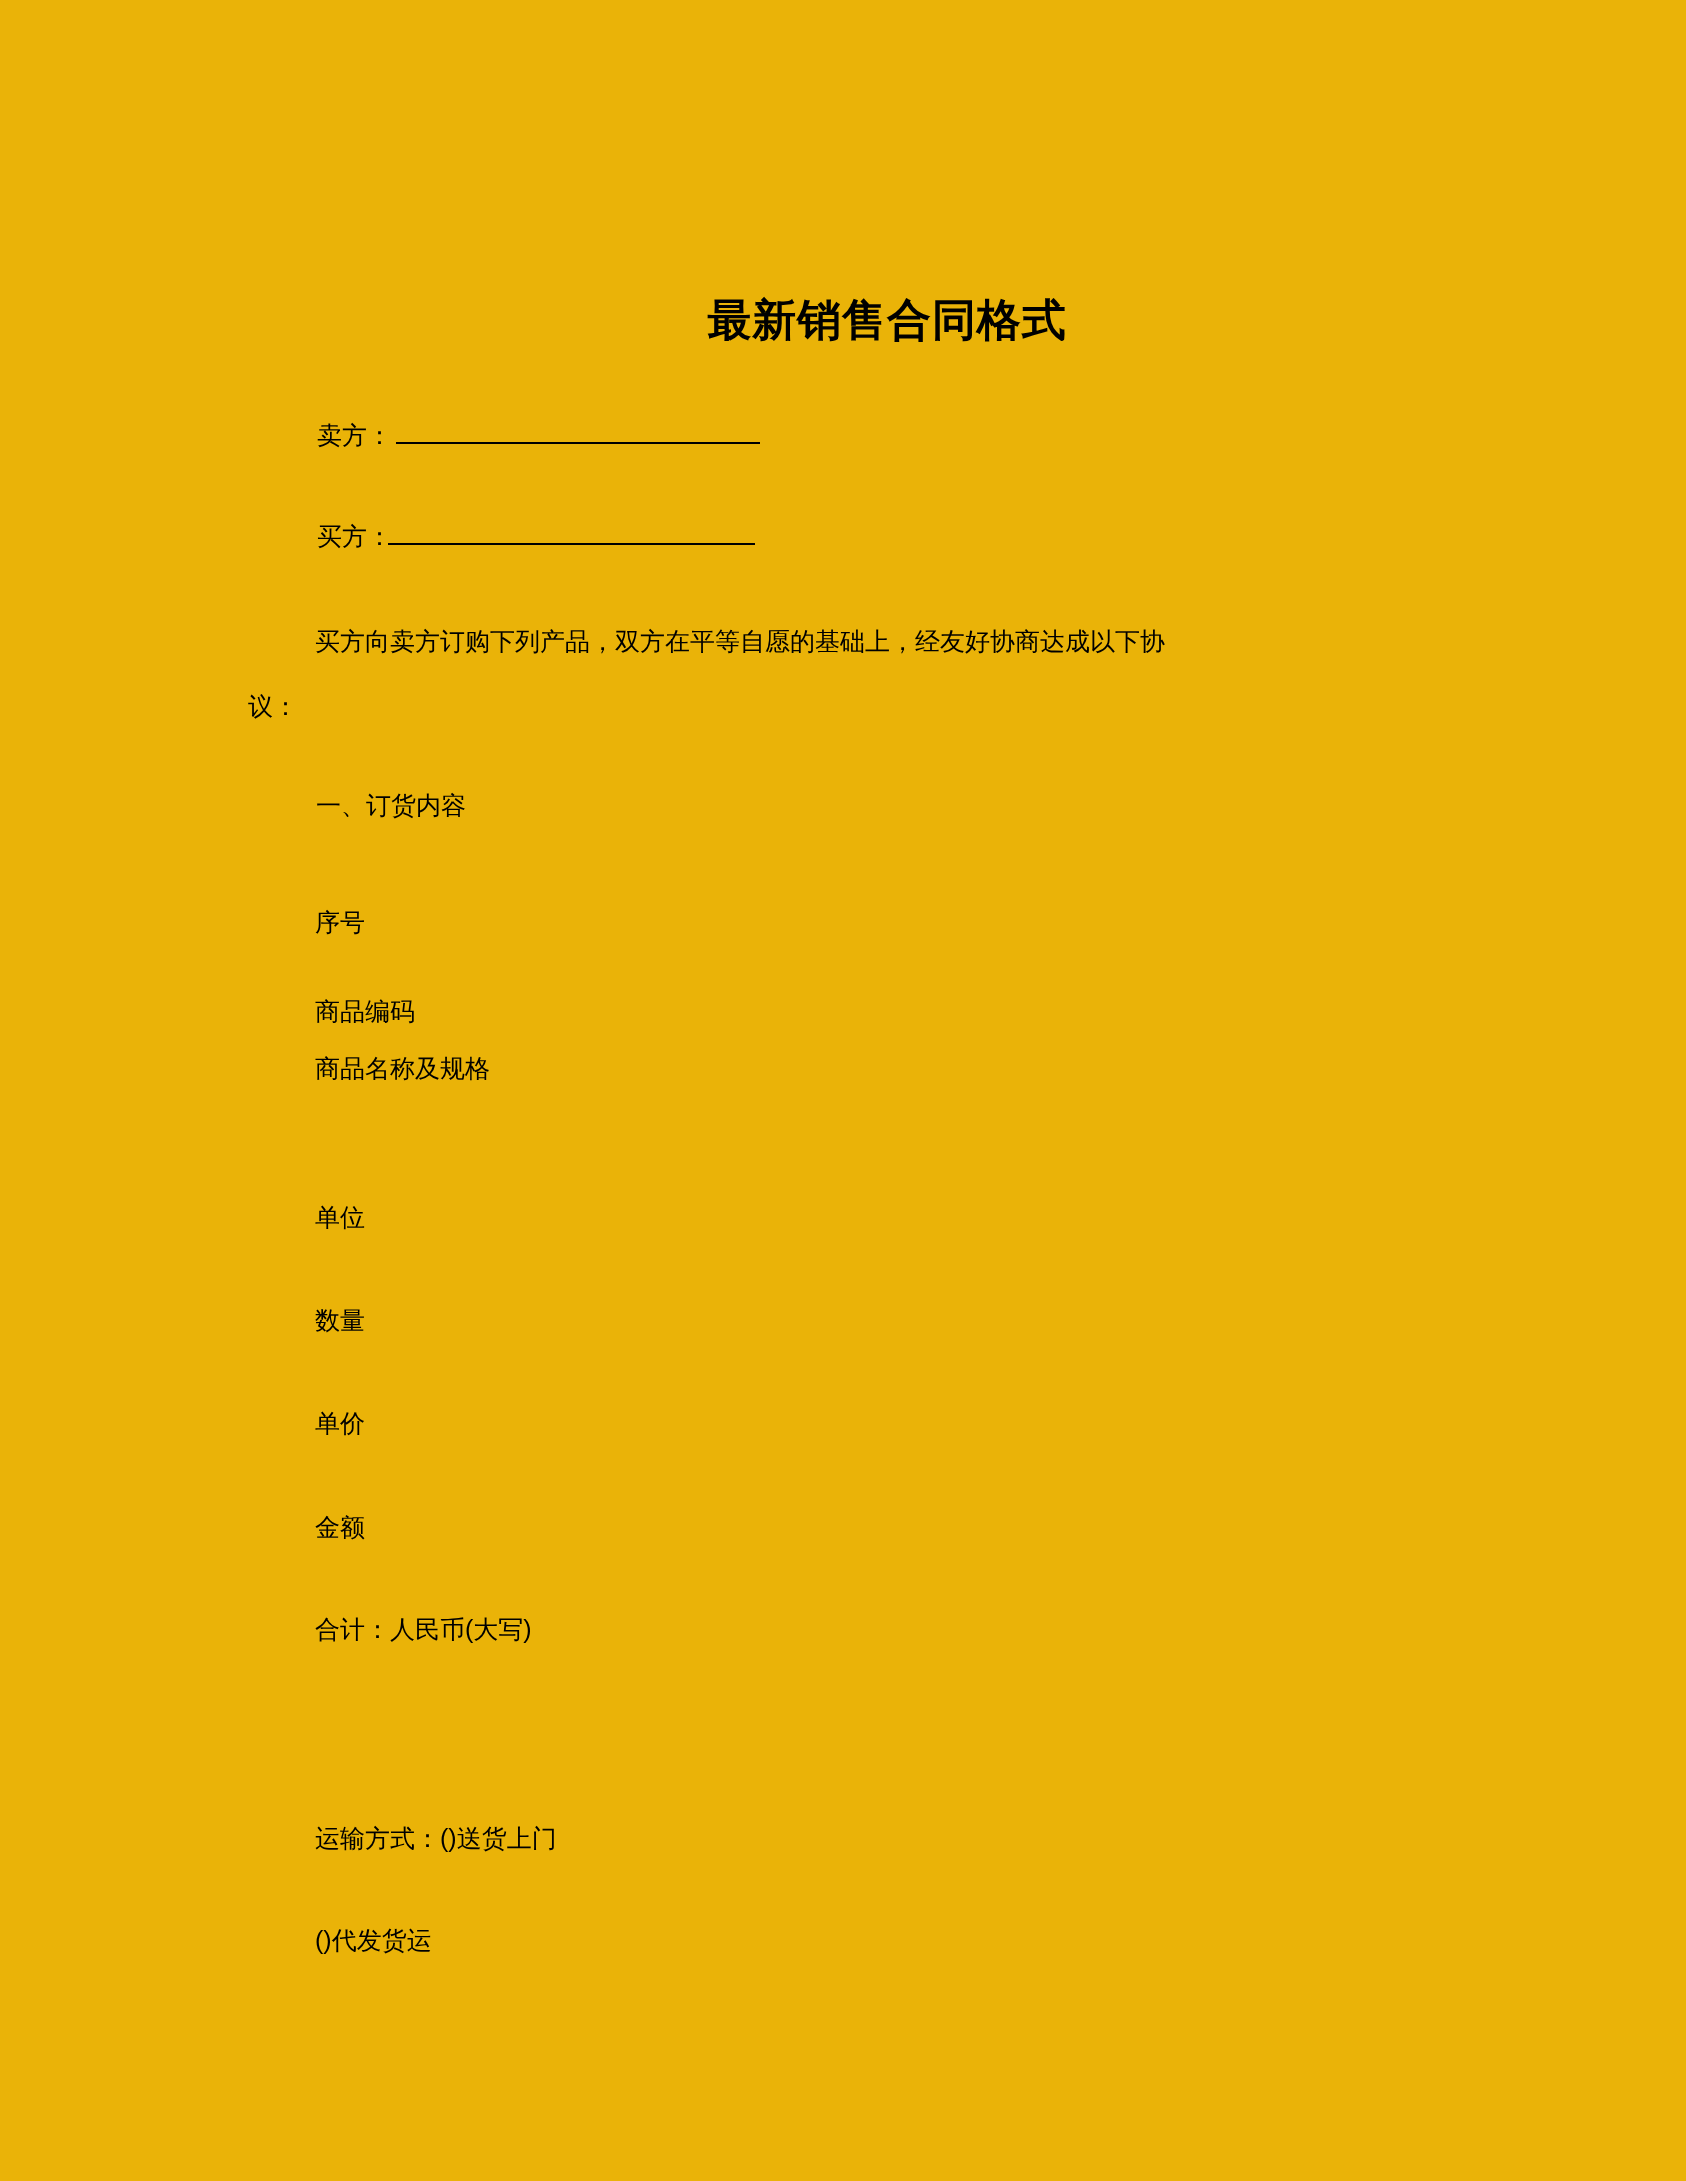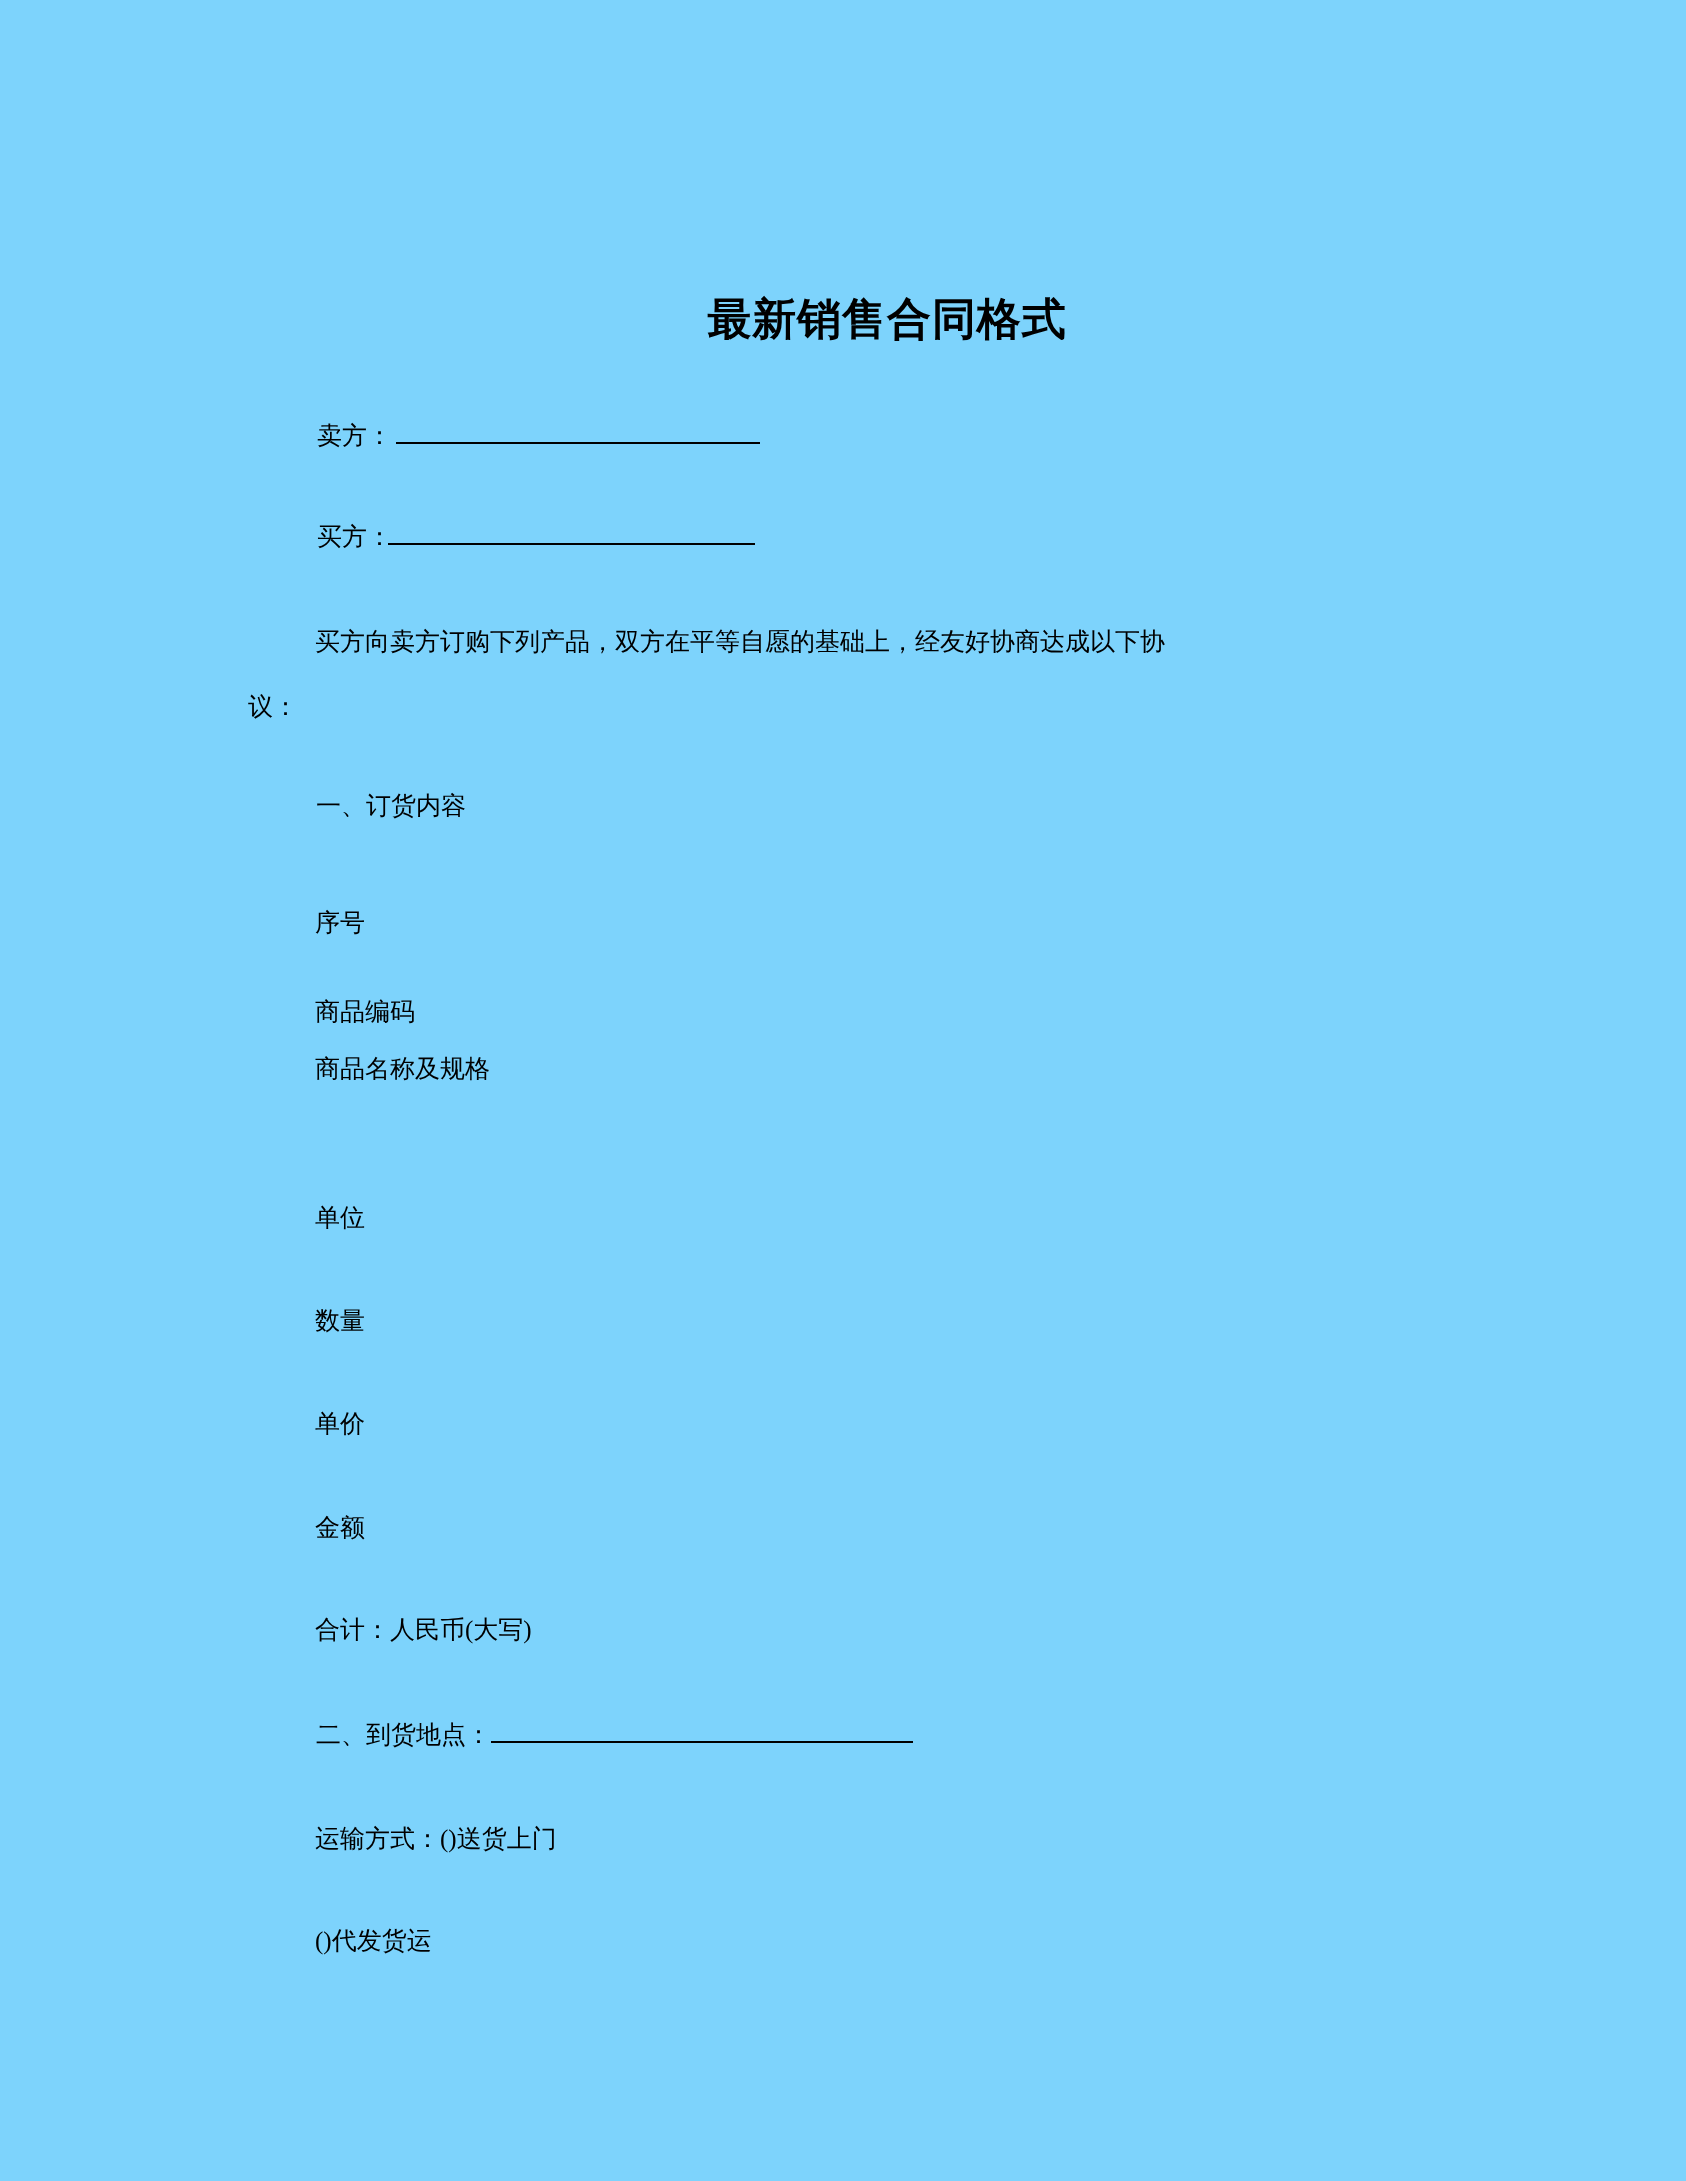--- a/index.html
+++ b/index.html
@@ -1,21 +1,21 @@
 <!DOCTYPE html>
 <html style="font-size:14.7px"><head>
 <meta charset="utf-8">
 <style>
   html,body{margin:0;padding:0;background:#e8e8e8;}
   .page{
     position:relative;
     width:1686px;height:2182px;
-    background:#7dd3fc;
+    background:#eab308;
     color:#000000;
-    font-family:Liberation Serif, serif;
+    font-family:Liberation Sans, sans-serif;
     overflow:hidden;
   }
   .line{
     position:absolute;
     font-size:25px;
     line-height:1;
     white-space:pre;
   }
   .title{
     position:absolute;
@@ -58,20 +58,19 @@
   <div class="line" style="top:898px;left:315px;margin-top:12px;">序号</div>
   <div class="line" style="top:999px;left:315px;">商品编码</div>
   <div class="line" style="top:1056px;left:315px;">商品名称及规格</div>
   <div class="line" style="top:1205px;left:315px;text-align:center;">单位</div>
   <div class="line" style="top:1308px;left:315px;">数量</div>
   <div class="line" style="top:1411px;left:315px;">单价</div>
   <div class="line" style="top:1515px;left:315px;">金额</div>
 
   <div class="line" style="top:1617px;left:315px;">合计：人民币(大写)</div>
 
-  <div class="line" style="top:1722px;left:316px;"><span>二、到货地点：</span><span class="blank blank-place"></span></div>
 
   <div class="line" style="top:1826px;left:315px;">运输方式：()送货上门</div>
 
   <div class="line" style="top:1928px;left:315px;text-align:right;">()代发货运</div>
 
 </div>
 
 
 </body></html>

